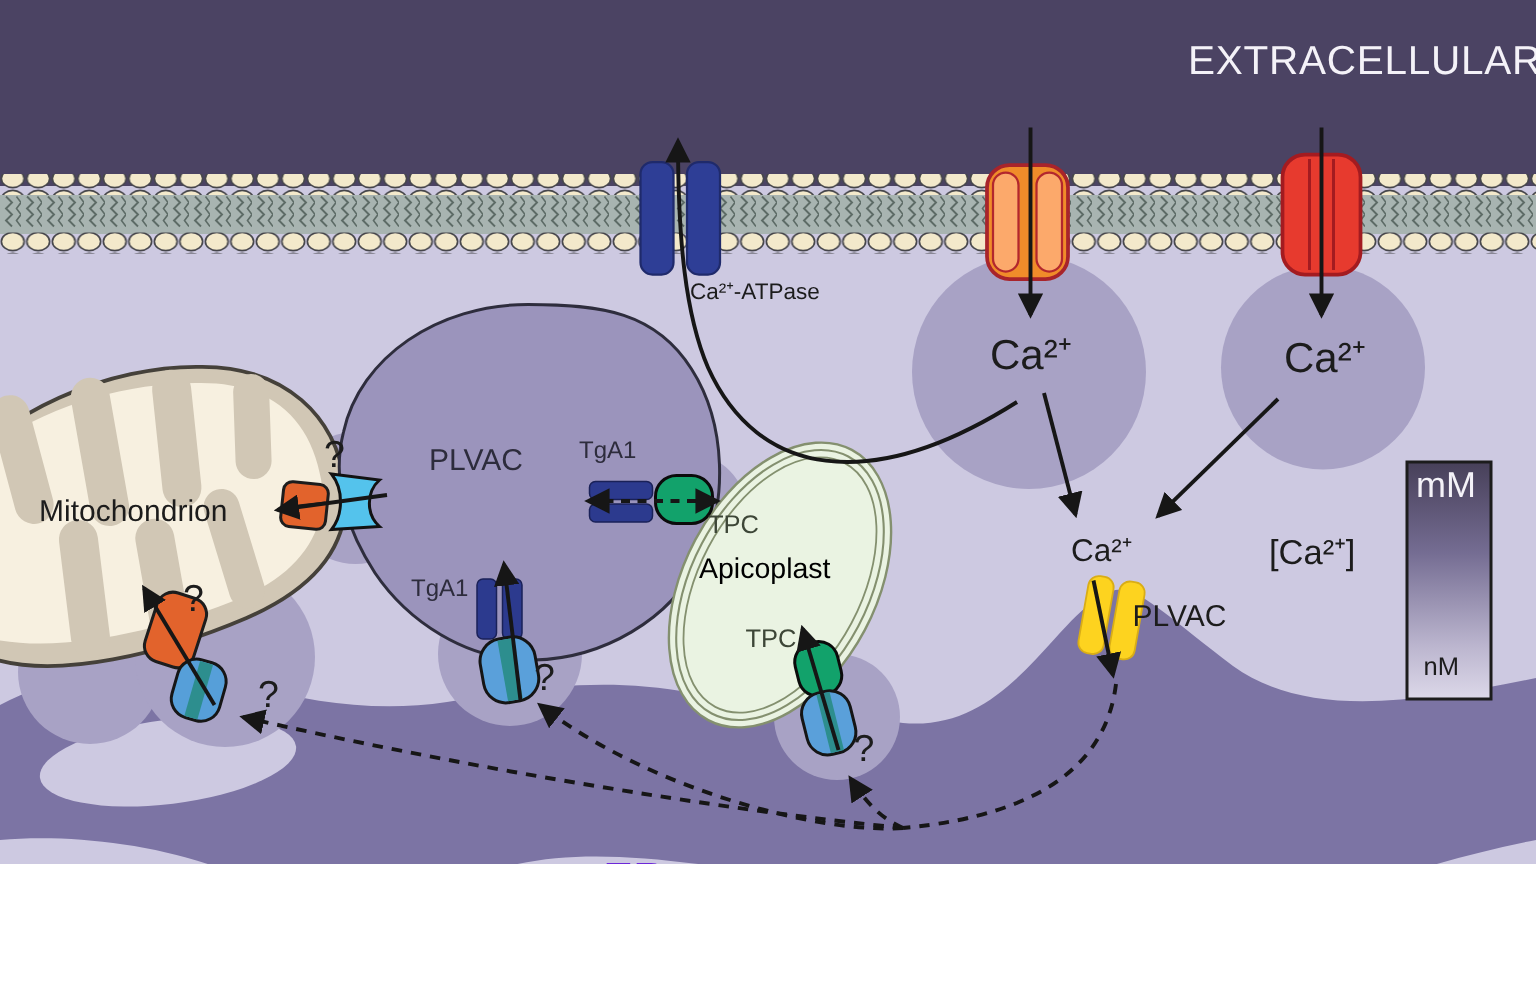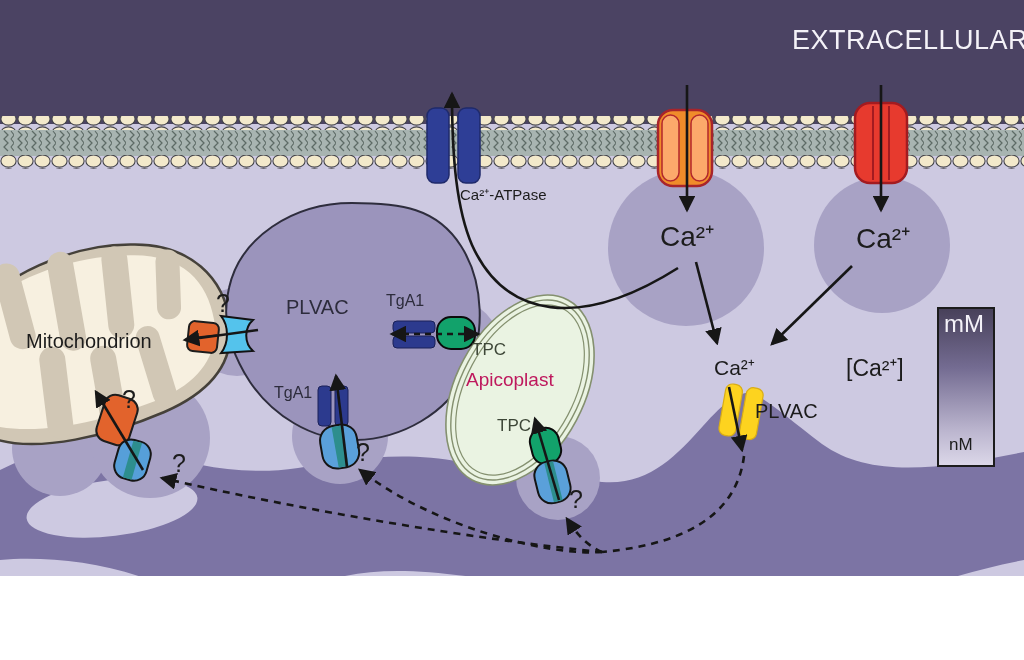--- a/index.html
+++ b/index.html
@@ -187,21 +187,21 @@
 <div class="lbl" style="left:2px;top:331px;font-size:20px;margin-left:24px;">Mitochondrion</div>
 
 <div class="lbl" style="left:286px;top:297px;font-size:20px;color:#2d2c3c;">PLVAC</div>
 
 <div class="lbl" style="left:386px;top:293px;font-size:16px;color:#2d2c3c;">TgA1</div>
 
 <div class="lbl" style="left:274px;top:385px;font-size:16px;color:#2d2c3c;">TgA1</div>
 
 <div class="lbl" style="left:472px;top:341px;font-size:17px;color:#3d4637;">TPC</div>
 
-<div class="lbl" style="left:466px;top:370px;font-size:19px;color:#be185d;">Apicoplast</div>
+<div class="lbl" style="left:466px;top:370px;font-size:19px;color:#000000;">Apicoplast</div>
 
 <div class="lbl" style="left:497px;top:417px;font-size:17px;color:#3d4637;">TPC</div>
 
 <div class="lbl" style="left:402px;top:572px;font-size:30px;color:#6d28d9;">ER</div>
 
 <div class="qmark" style="left:216px;top:291px;">?</div>
 <div class="qmark" style="left:122px;top:387px;">?</div>
 <div class="qmark" style="left:172px;top:451px;">?</div>
 <div class="qmark" style="left:356px;top:440px;">?</div>
 <div class="qmark" style="left:569px;top:487px;">?</div>

